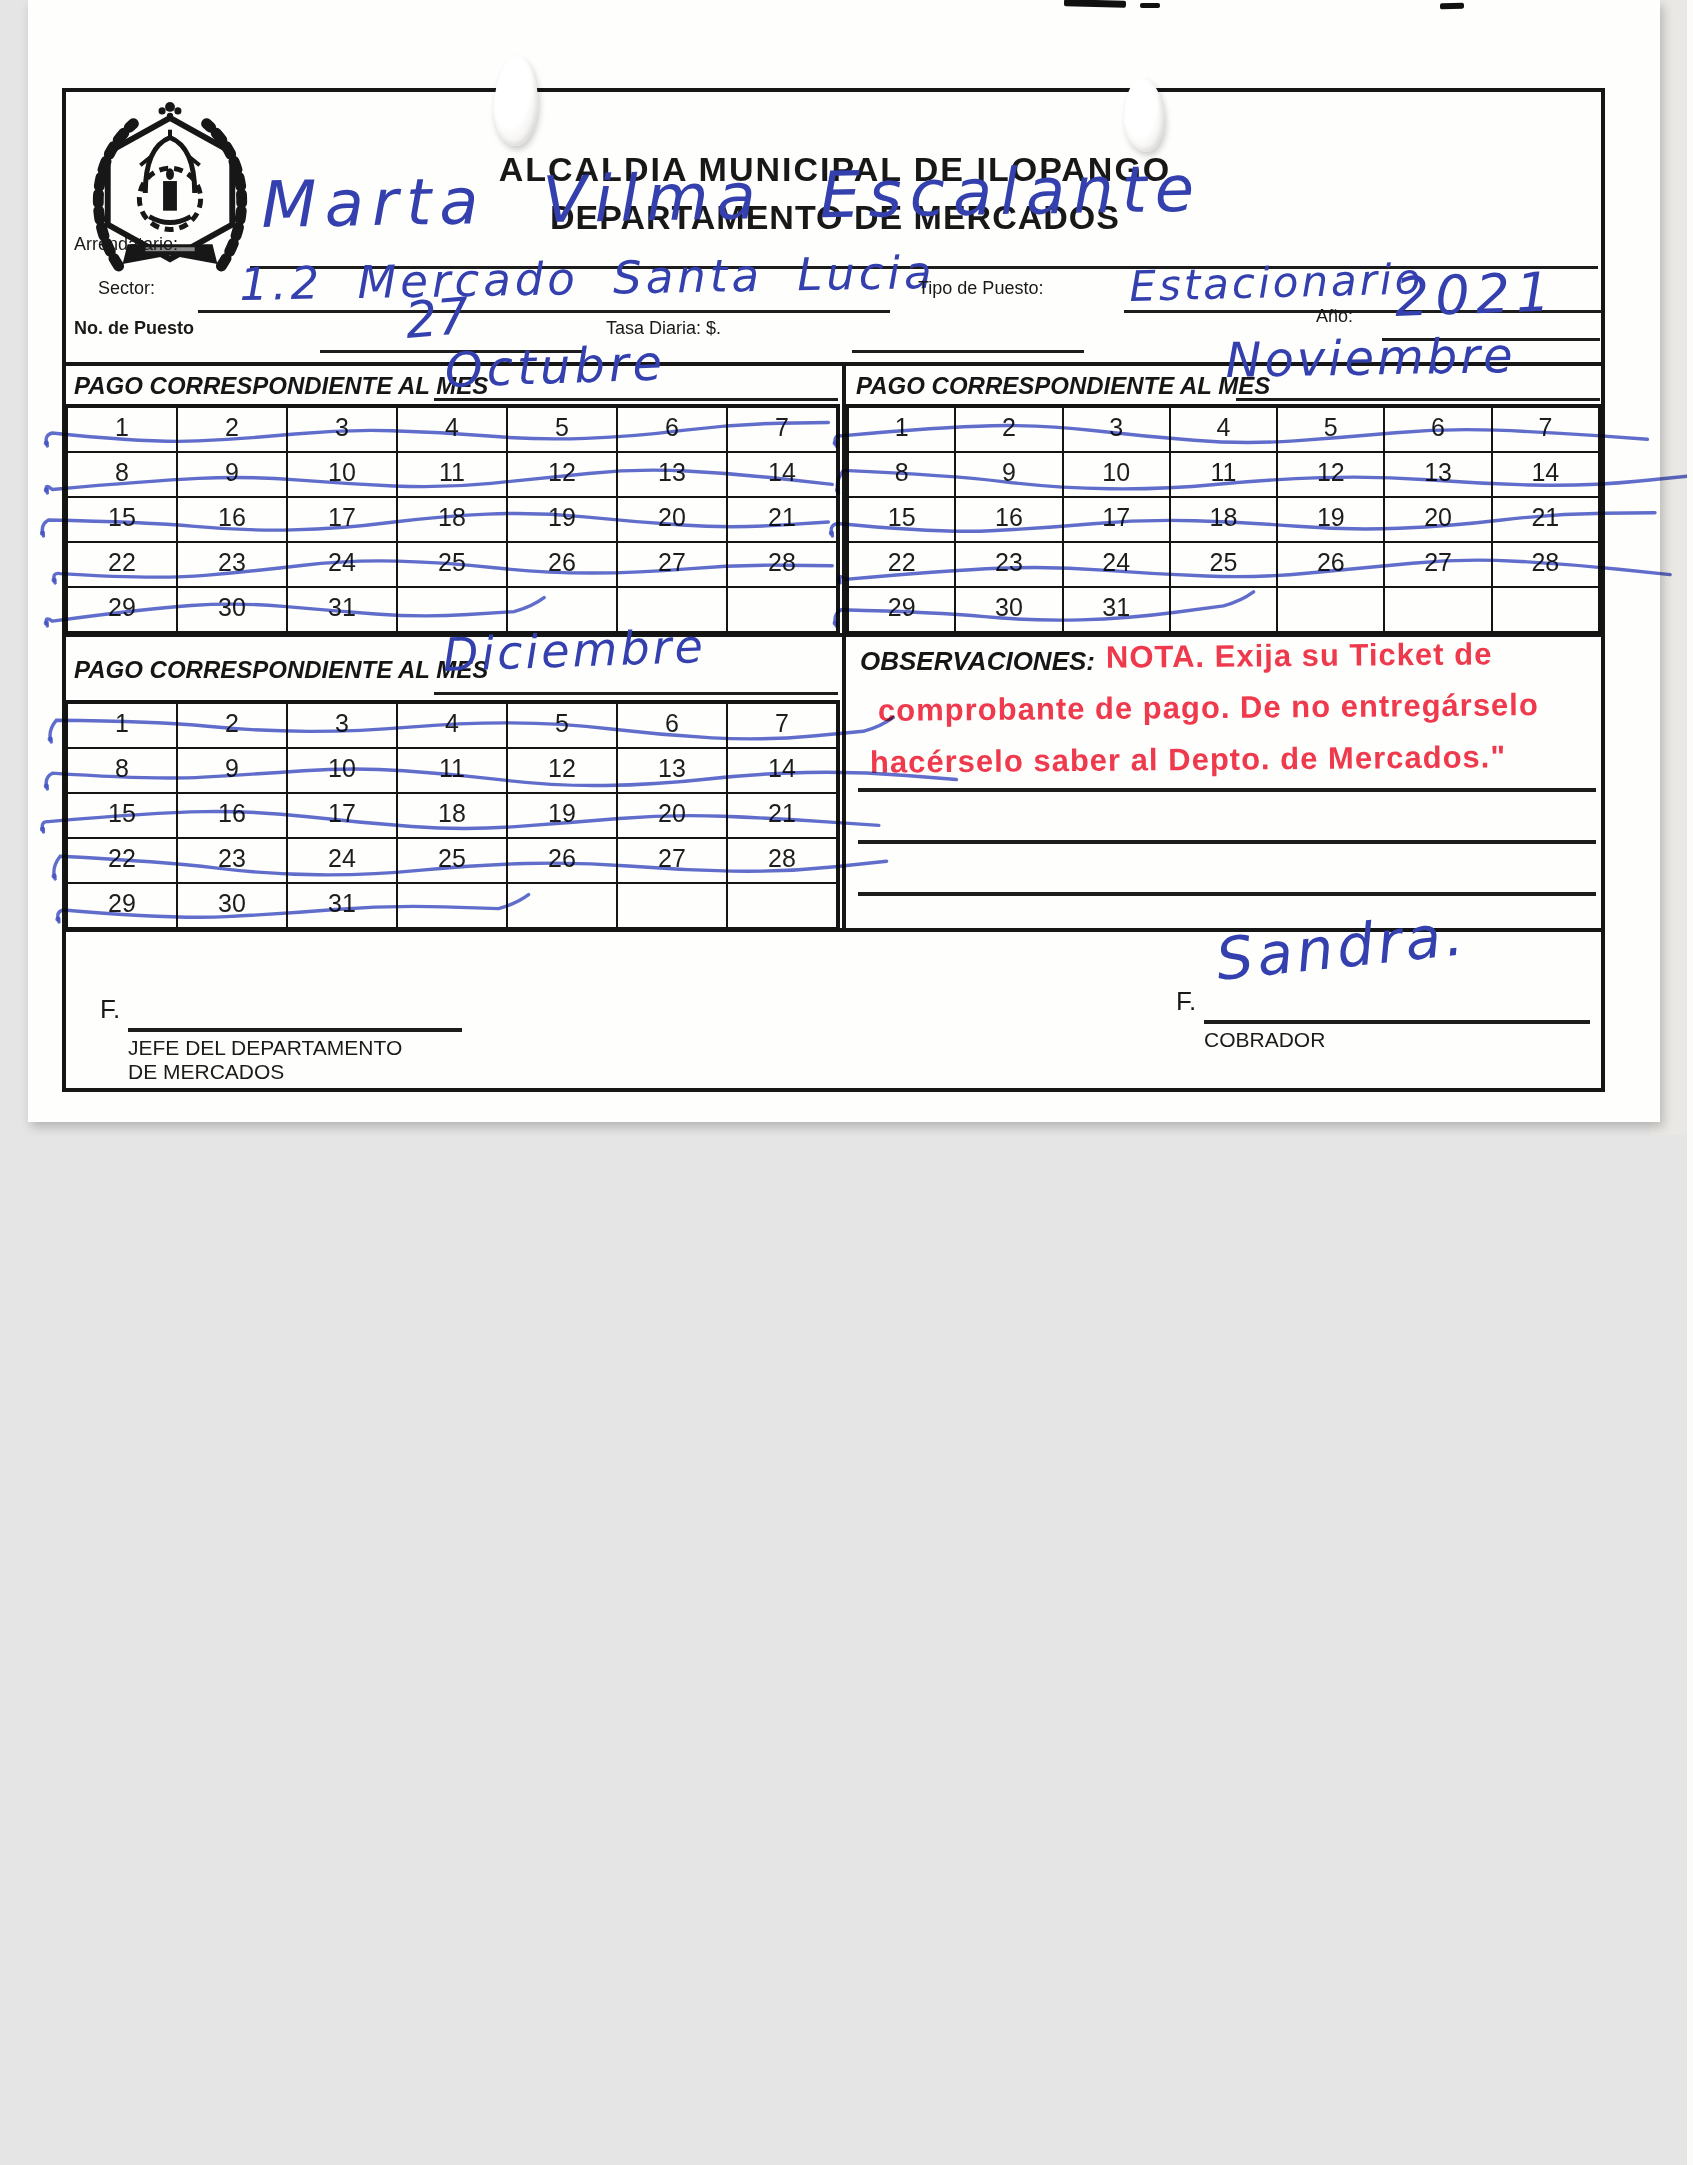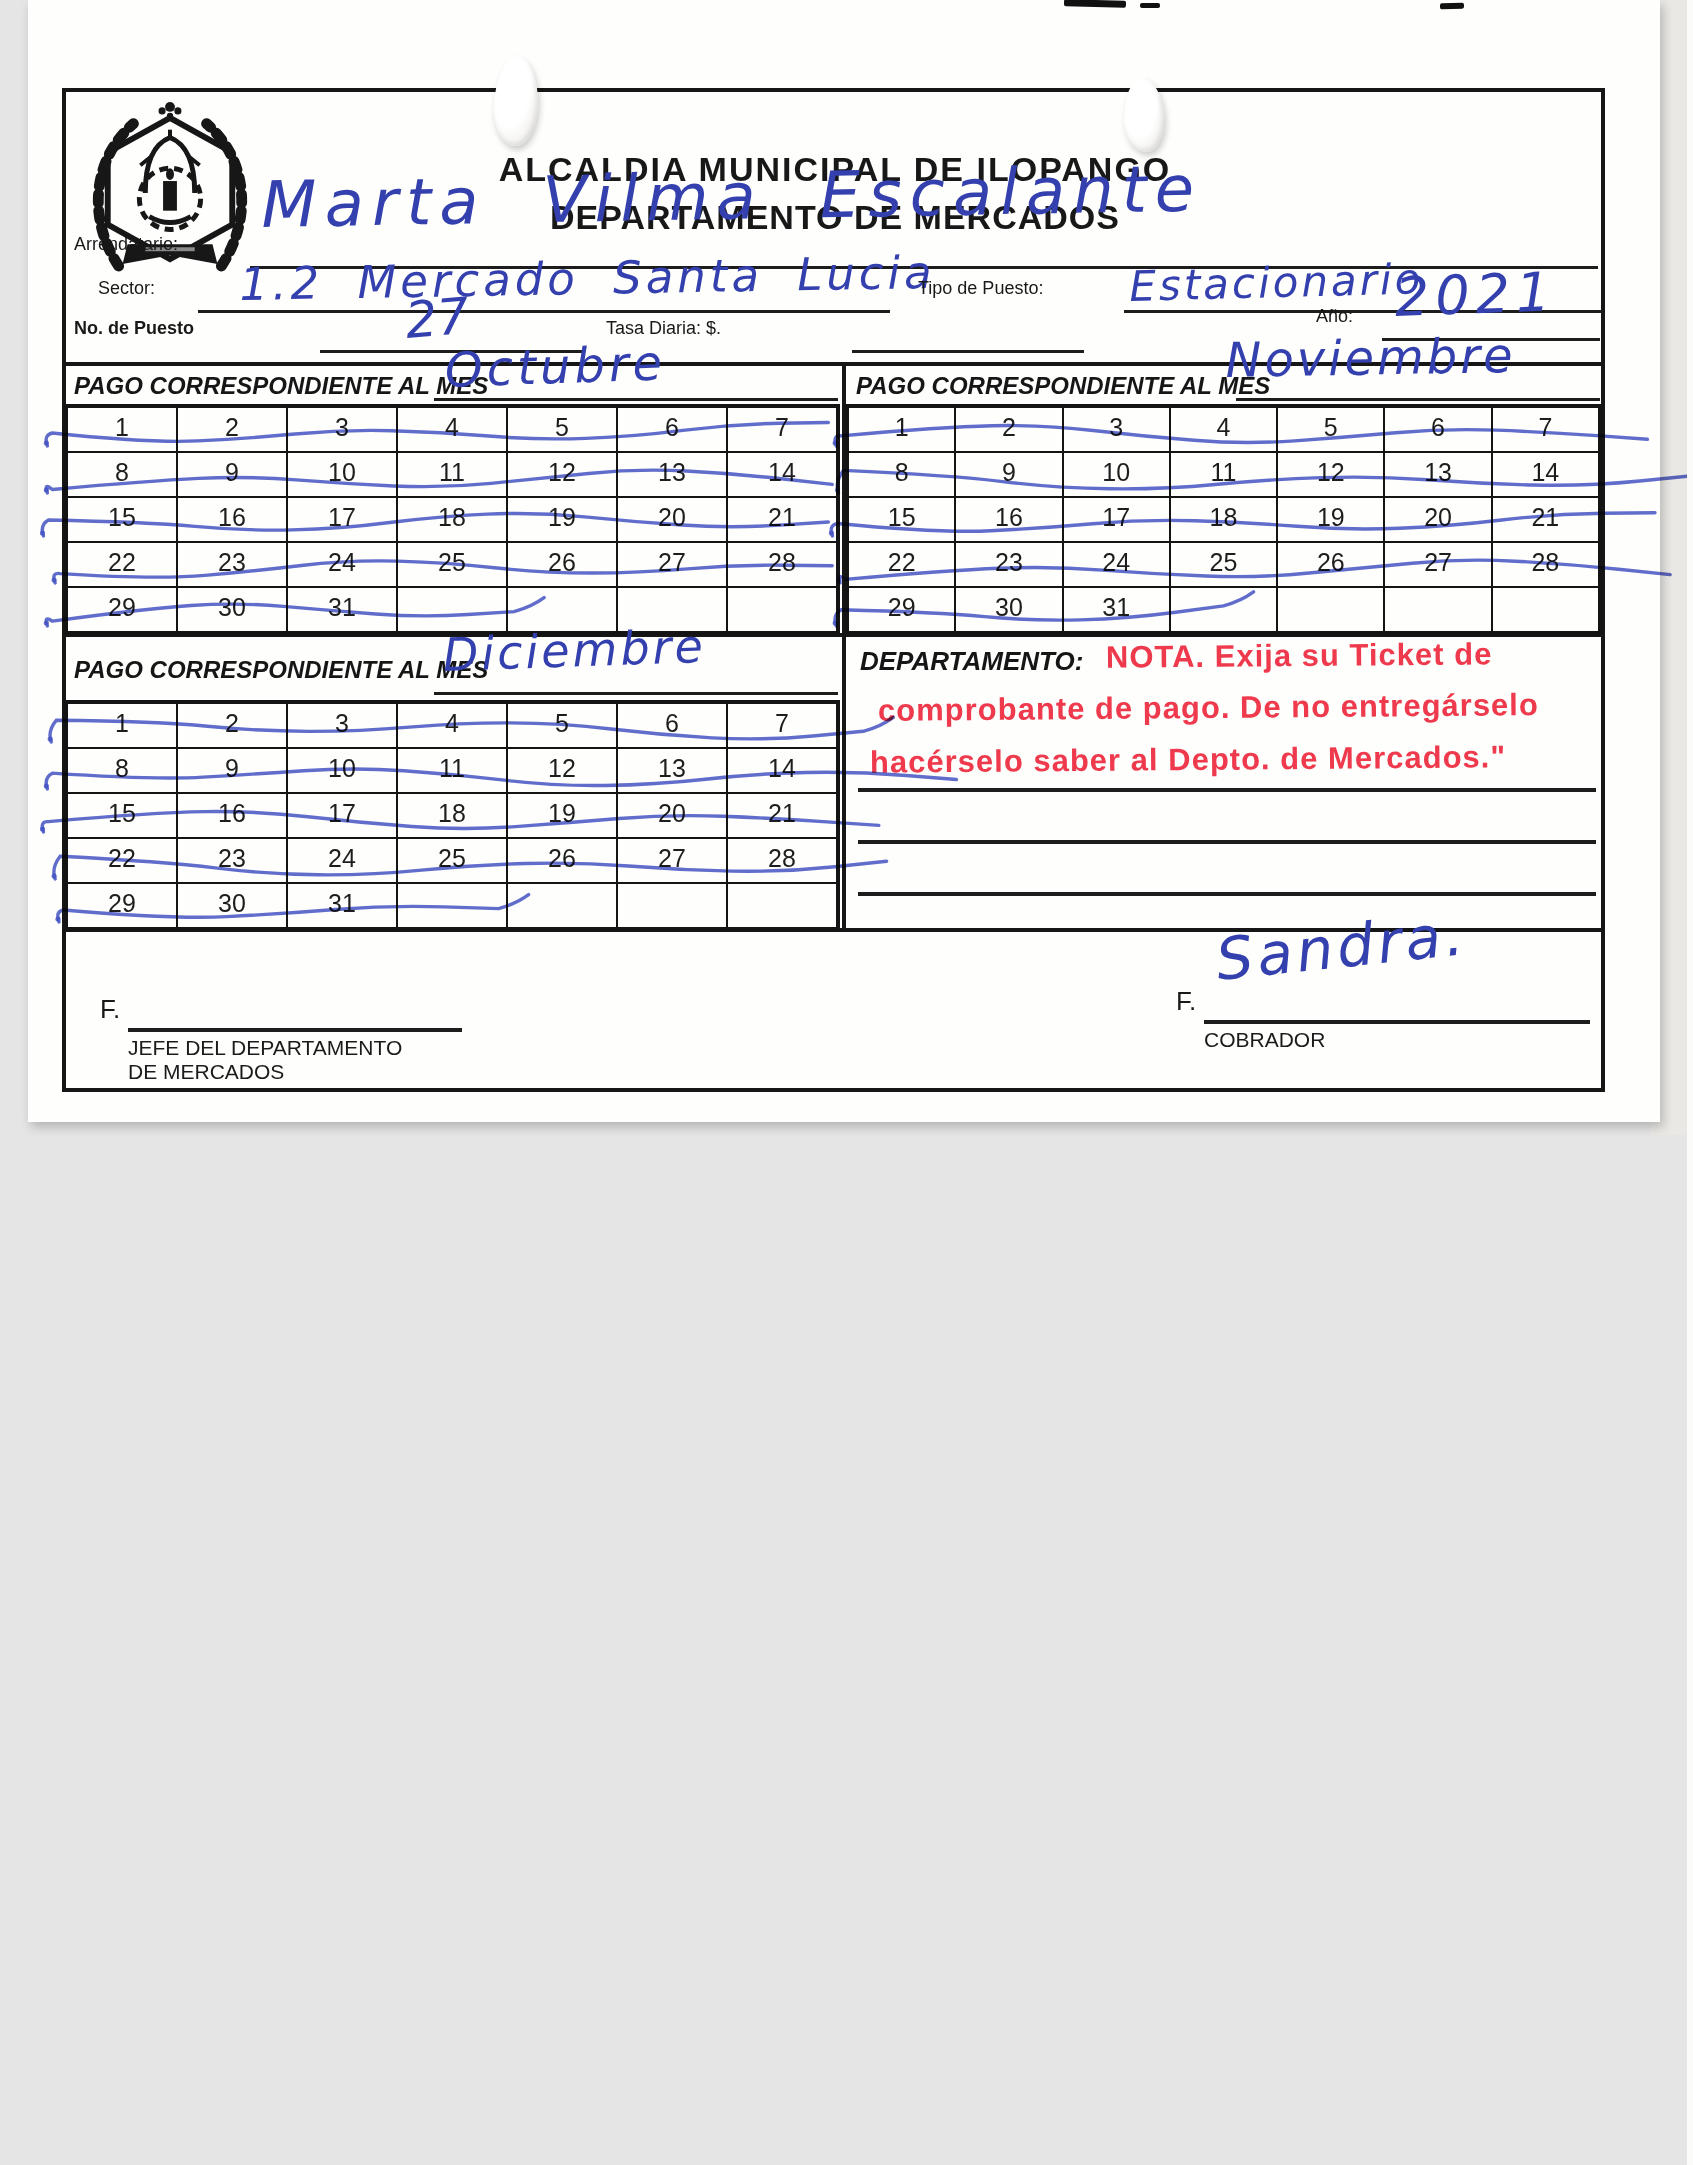--- a/index.html
+++ b/index.html
@@ -260,21 +260,21 @@
         <circle cx="112.36" cy="216" r="2.6" fill="#4553c4" opacity="0.8"></circle>
         <path d="M109.48,262 Q105.48,251 114.48,251.62541911960628 Q218.27,242.44339295414946 270.165,241.6636205747593 Q322.06,240.88384819536913 373.95500000000004,246.77531580268618 Q425.85,252.66678341000323 477.745,256.51791527557117 Q529.64,260.3690471411391 581.5350000000001,256.64339539812977 Q633.4300000000001,252.9177436551204 685.325,248.56021507934867 Q737.22,244.2026865035769 789.115,246.28672565299684 Q841.0100000000001,248.37076480241677 892.9050000000001,251.86280566121246 L944.8000000000001,255.35484652000818" fill="none" stroke="#4553c4" stroke-width="3.4" stroke-linecap="round" opacity="0.85"></path>
         <circle cx="108.48" cy="259" r="2.6" fill="#4553c4" opacity="0.8"></circle>
         <path d="M121.12,309 Q117.12,298 126.12,286.25011817638364 Q229.425,291.5592736320305 281.0775,297.93247449595316 Q332.73,304.3056753598758 384.38250000000005,304.80814297565917 Q436.035,305.3106105914425 487.6875,300.17860861236863 Q539.34,295.0466066332947 590.9925000000001,293.5351486458658 Q642.6450000000001,292.0236906584369 694.2975000000001,296.0474277993154 Q745.95,300.0711649401939 797.6025,301.0964240419479 Q849.255,302.12168314370183 900.9075,296.68575293706283 L952.5600000000001,291.2498227304238" fill="none" stroke="#4553c4" stroke-width="3.4" stroke-linecap="round" opacity="0.85"></path>
         <circle cx="120.12" cy="306" r="2.6" fill="#4553c4" opacity="0.8"></circle>
         <path d="M125,352 Q121,341 130,339.9402289648246 Q238.64000000000001,349.3667087702781 292.96000000000004,346.6317084593355 Q347.28000000000003,343.896708148393 401.6,339.5156573978036 Q455.9200000000001,335.1346066472141 510.24000000000007,336.8756679195668 L564.5600000000001,338.6167291919195 q18,-5 30,-14" fill="none" stroke="#4553c4" stroke-width="3.4" stroke-linecap="round" opacity="0.85"></path>
         <circle cx="124" cy="349" r="2.6" fill="#4553c4" opacity="0.8"></circle>
       </svg>
   </div>
 
-  <div class="lbl-sm" style="left:860px;top:646px;font-size:26px;">DEPARTAMENTO:</div>
+  <div class="lbl-sm" style="left:860px;top:646px;font-size:26px;">OBSERVACIONES:</div>
   <div class="obs-note" style="left:1106px;top:638px;">NOTA. Exija su Ticket de</div>
   <div class="obs-note" style="left:878px;top:690px;">comprobante de pago. De no entregárselo</div>
   <div class="obs-note" style="left:870px;top:742px;">hacérselo saber al Depto. de Mercados."</div>
   <div class="uline" style="left:858px;top:788px;width:738px;height:4px;"></div>
   <div class="uline" style="left:858px;top:840px;width:738px;height:4px;"></div>
   <div class="uline" style="left:858px;top:892px;width:738px;height:4px;"></div>
 
   <div class="lbl" style="left:100px;top:994px;font-size:26px;">F.</div>
   <div class="uline" style="left:128px;top:1028px;width:334px;height:4px;"></div>
   <div class="role" style="left:128px;top:1036px;width:334px;">JEFE DEL DEPARTAMENTO</div>

